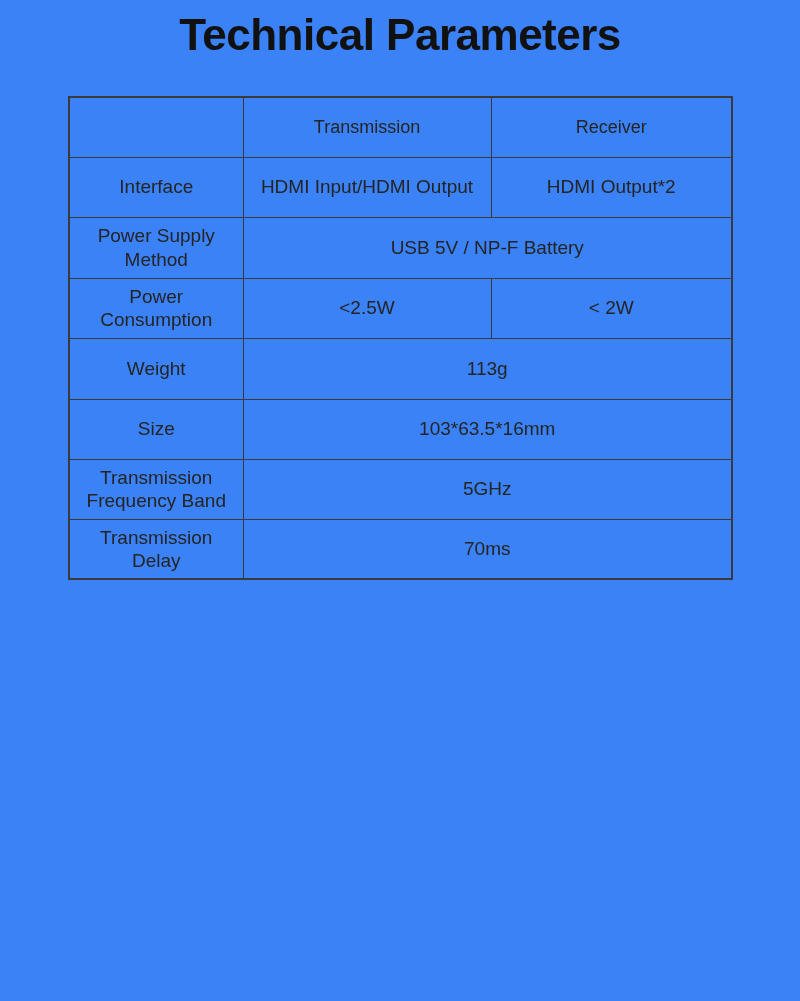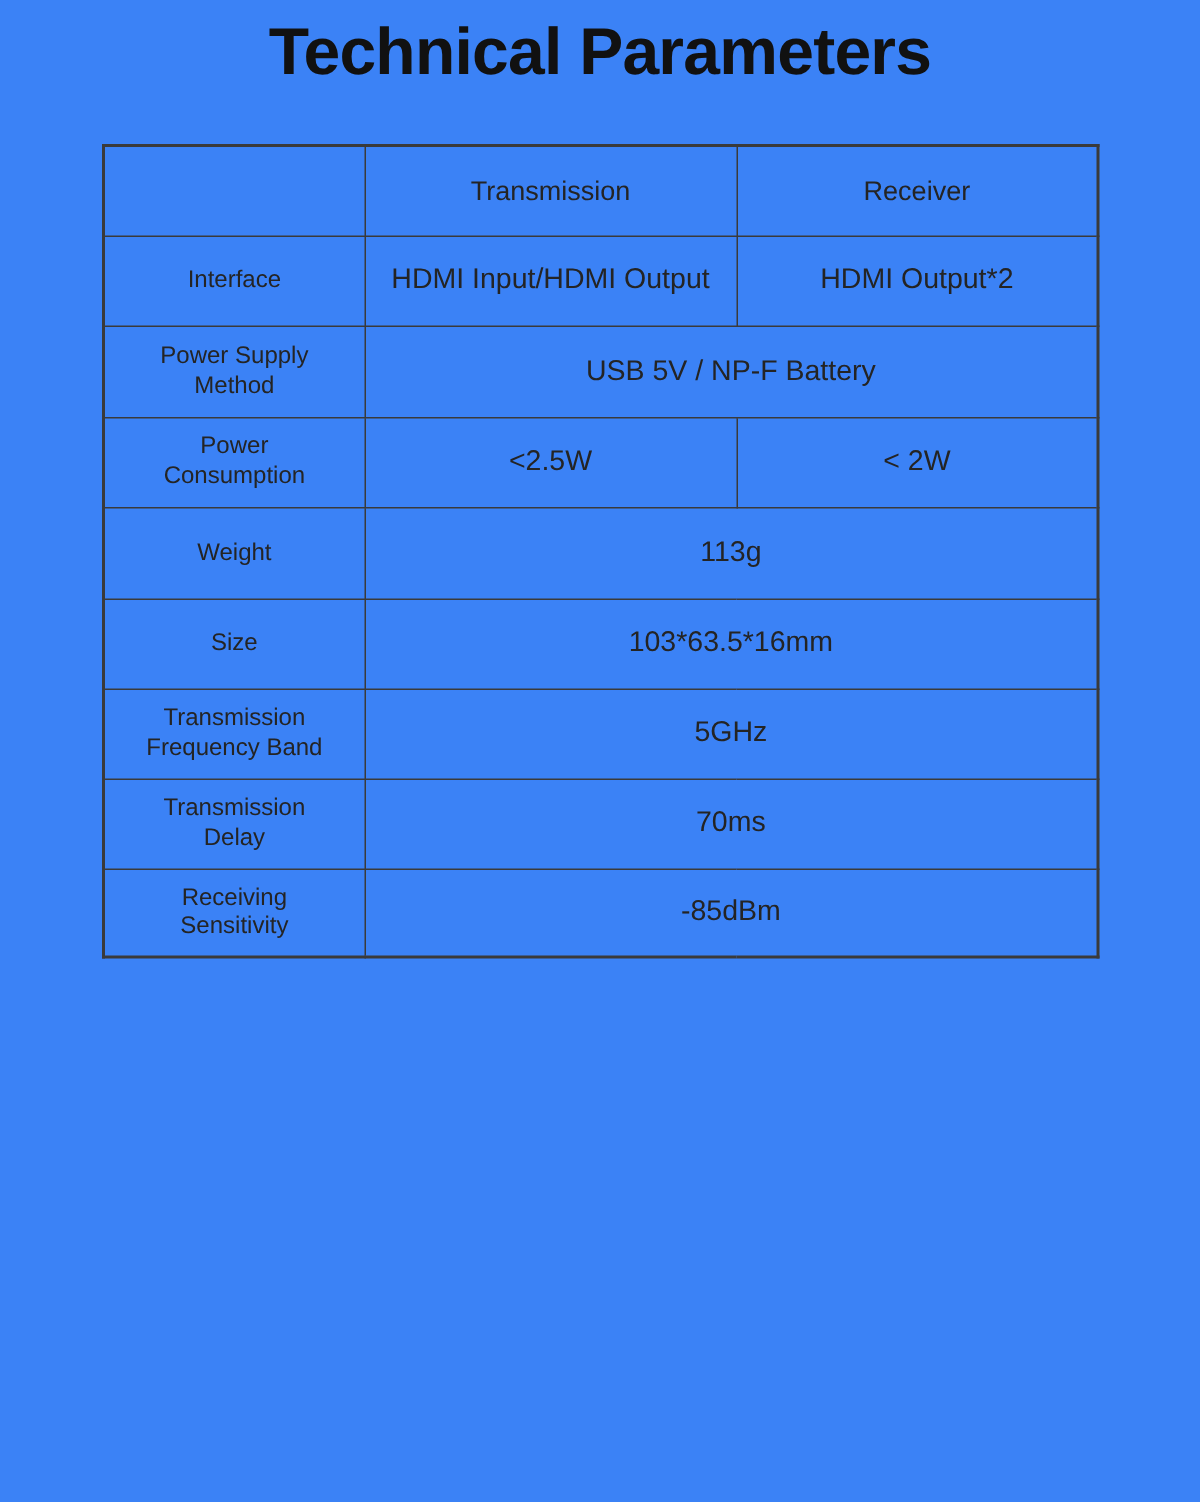--- a/index.html
+++ b/index.html
@@ -45,21 +45,21 @@
     vertical-align: middle;
     white-space: pre-line;
     padding: 2px 6px;
     font-weight: normal;
     color: #242424;
   }
   col.c1 { width: 174px; }
   col.c2 { width: 248px; }
   col.c3 { width: 241px; }
   .hdr  { font-size: 18px; }
-  .lbl  { font-size: 16px; line-height: 1.22; }
+  .lbl  { font-size: 19px; line-height: 1.22; }
   .val  { font-size: 19px; line-height: 1.45; }
   tr.h60  { height: 60px; }
   tr.h61  { height: 61px; }
   tr.h59  { height: 59px; }
   tr.h133 { height: 133px; }
   tr.h137 { height: 137px; }
 </style>
 </head>
 <body>
 
@@ -118,21 +118,16 @@
       <td class="val" colspan="2">5GHz</td>
     </tr>
 
 
     <tr class="h60">
       <td class="lbl">Transmission
 Delay</td>
       <td class="val" colspan="2">70ms</td>
     </tr>
 
-    <tr class="h59">
-      <td class="lbl">Receiving
-Sensitivity</td>
-      <td class="val" colspan="2">-85dBm</td>
-    </tr>
 
   </tbody>
     </table>
 </div>
 
 </body></html>

